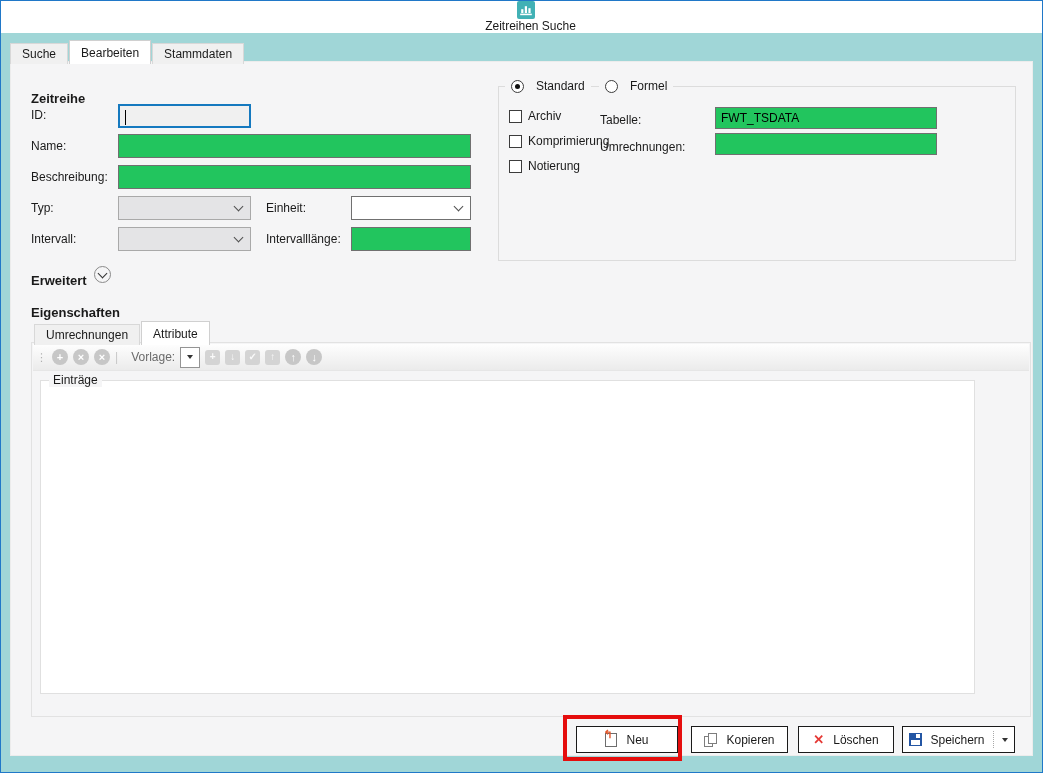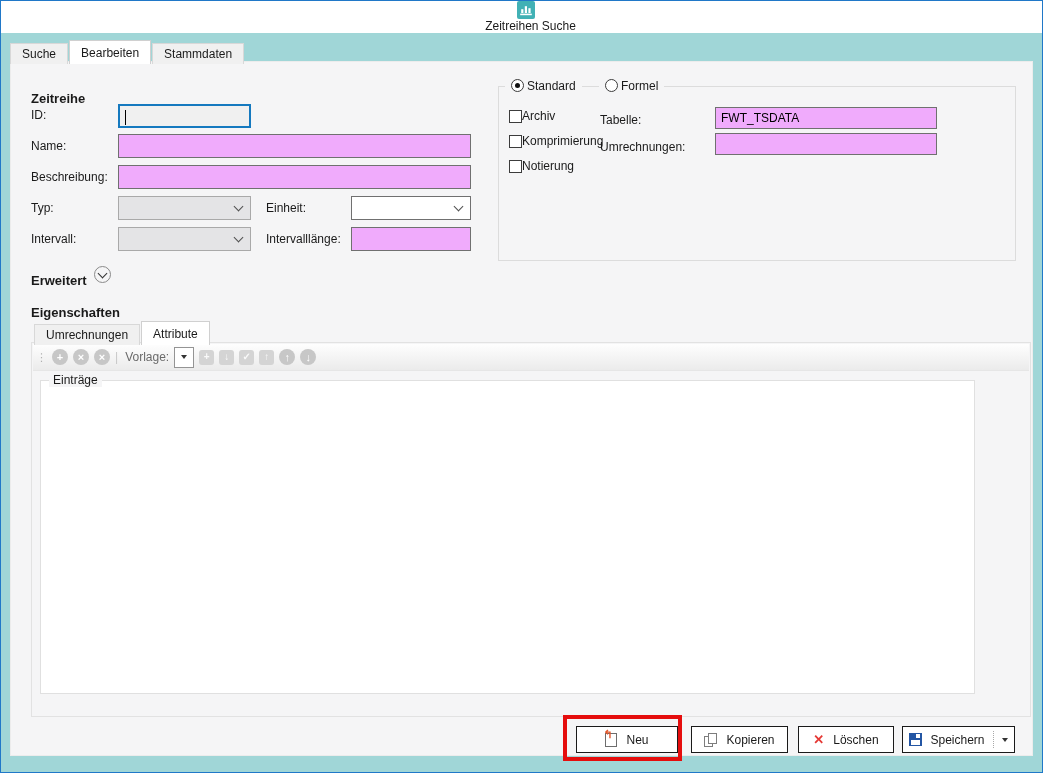--- a/index.html
+++ b/index.html
@@ -24,51 +24,51 @@
   .tab { background:#f0f0f0; border:1px solid #d8d8d8; border-bottom:none; padding:3px 11px 3px; margin-right:1px; cursor:default; }
   .tab.active { background:#fff; padding-top:5px; padding-bottom:4px; position:relative; z-index:4; border-color:#d0d0d0; }
 
   
   .panel { position:absolute; top:28px; left:9px; right:9px; bottom:16px; background:#f5f5f6; border:1px solid #ececec; z-index:2; }
   .abs { position:absolute; }
   .h1 { font-size:13px; font-weight:bold;margin-top:12px; }
   .lbl { font-size:12px; }
 
   
-  .tinput { position:absolute; height:24px; background:#f0abfc; border:1px solid #707070; font-family:"Liberation Sans",sans-serif; font-size:12px; padding:0 5px; }
+  .tinput { position:absolute; height:24px; background:#22c55e; border:1px solid #707070; font-family:"Liberation Sans",sans-serif; font-size:12px; padding:0 5px; }
   .tinput.small { height:22px; }
   .id-field { background:#f0f0f0; border:2px solid #1579bf; }
   .caret-bar { position:absolute; left:5px; top:4px; width:1px; height:15px; background:#000; }
   .dropdown { position:absolute; height:24px; border:1px solid #a9a9a9; background:#e4e4e6; display:flex; align-items:center; justify-content:flex-end; padding-right:8px; }
   .dropdown.enabled { background:#fff; border-color:#707070; }
   .chev { width:7px; height:7px; border-right:1.4px solid #4f4f4f; border-bottom:1.4px solid #4f4f4f; transform:rotate(45deg); margin-top:-4px; }
 
   
   .gbox { position:absolute; border:1px solid #dcdcdc; }
-  .gcaption { position:absolute; top:-8px; display:flex; gap:3px; background:#f5f5f6; padding:0 6px; }
+  .gcaption { position:absolute; top:-8px; display:flex; align-items:center; gap:12px; background:#f5f5f6; padding:0 6px; }
   .radio { width:13px; height:13px; border:1px solid #3c3c3c; border-radius:50%; background:#fff; display:inline-flex; align-items:center; justify-content:center; flex:0 0 auto; }
   .radio.sel::after { content:""; width:5px; height:5px; border-radius:50%; background:#101010; }
-  .checkrow { position:absolute; display:flex; align-items:center; }
+  .checkrow { position:absolute; display:flex; align-items:center; gap:6px; }
   .checkbox { width:13px; height:13px; border:1px solid #3c3c3c; background:#fff; flex:0 0 auto; }
 
   
   .erweitert { display:flex; align-items:center; gap:7px; }
   .circle-chev { width:17px; height:17px; border:1px solid #8a8a8a; border-radius:50%; display:flex; align-items:center; justify-content:center; background:#f5f5f6; }
   .circle-chev .chev { border-color:#333; margin-top:-2px; }
 
   
   .inner-tabstrip { position:absolute; display:flex; align-items:flex-end; z-index:3; }
   .inner-page { position:absolute; background:#f5f5f6; border:1px solid #e2e2e2; }
 
   
   .toolbar { position:absolute; top:1px; left:1px; right:1px; height:27px; background:linear-gradient(#fefefe,#ebebeb); border-bottom:1px solid #e6e6e6; display:flex; align-items:center; padding-left:3px; gap:5px; }
   .grip { color:#b0b0b0; font-size:11px; letter-spacing:-1px; margin-right:1px; }
   .tbtn-circle { width:16px; height:16px; border-radius:50%; background:#c7c7c7; color:#fff; font-size:11px; font-weight:bold; display:flex; align-items:center; justify-content:center; line-height:1; }
   .tsep { color:#c8c8c8; }
-  .vorlage-lbl { color:#6b6b6b; margin-left:2px; }
+  .vorlage-lbl { color:#6b6b6b; margin-left:8px; }
   .combo { width:20px; height:21px; background:#fff; border:1px solid #949494; display:flex; align-items:center; justify-content:center; }
   .tri { width:0; height:0; border-left:3.5px solid transparent; border-right:3.5px solid transparent; border-top:4.5px solid #333; }
   .ticon { width:15px; height:15px; border-radius:3px; background:#d4d4d4; color:#fafafa; font-size:10px; font-weight:bold; display:flex; align-items:center; justify-content:center; line-height:1; }
 
   
   .entries { position:absolute; background:#fff; border:1px solid #e0e0e0; }
   .entries-lbl { position:absolute; top:-8px; left:8px; background:#f5f5f6; padding:0 4px; }
 
   
   .btn { position:absolute; height:27px; background:#fff; border:1px solid #1a1a1a; display:flex; align-items:center; justify-content:center; gap:9px; font-size:12px; }

